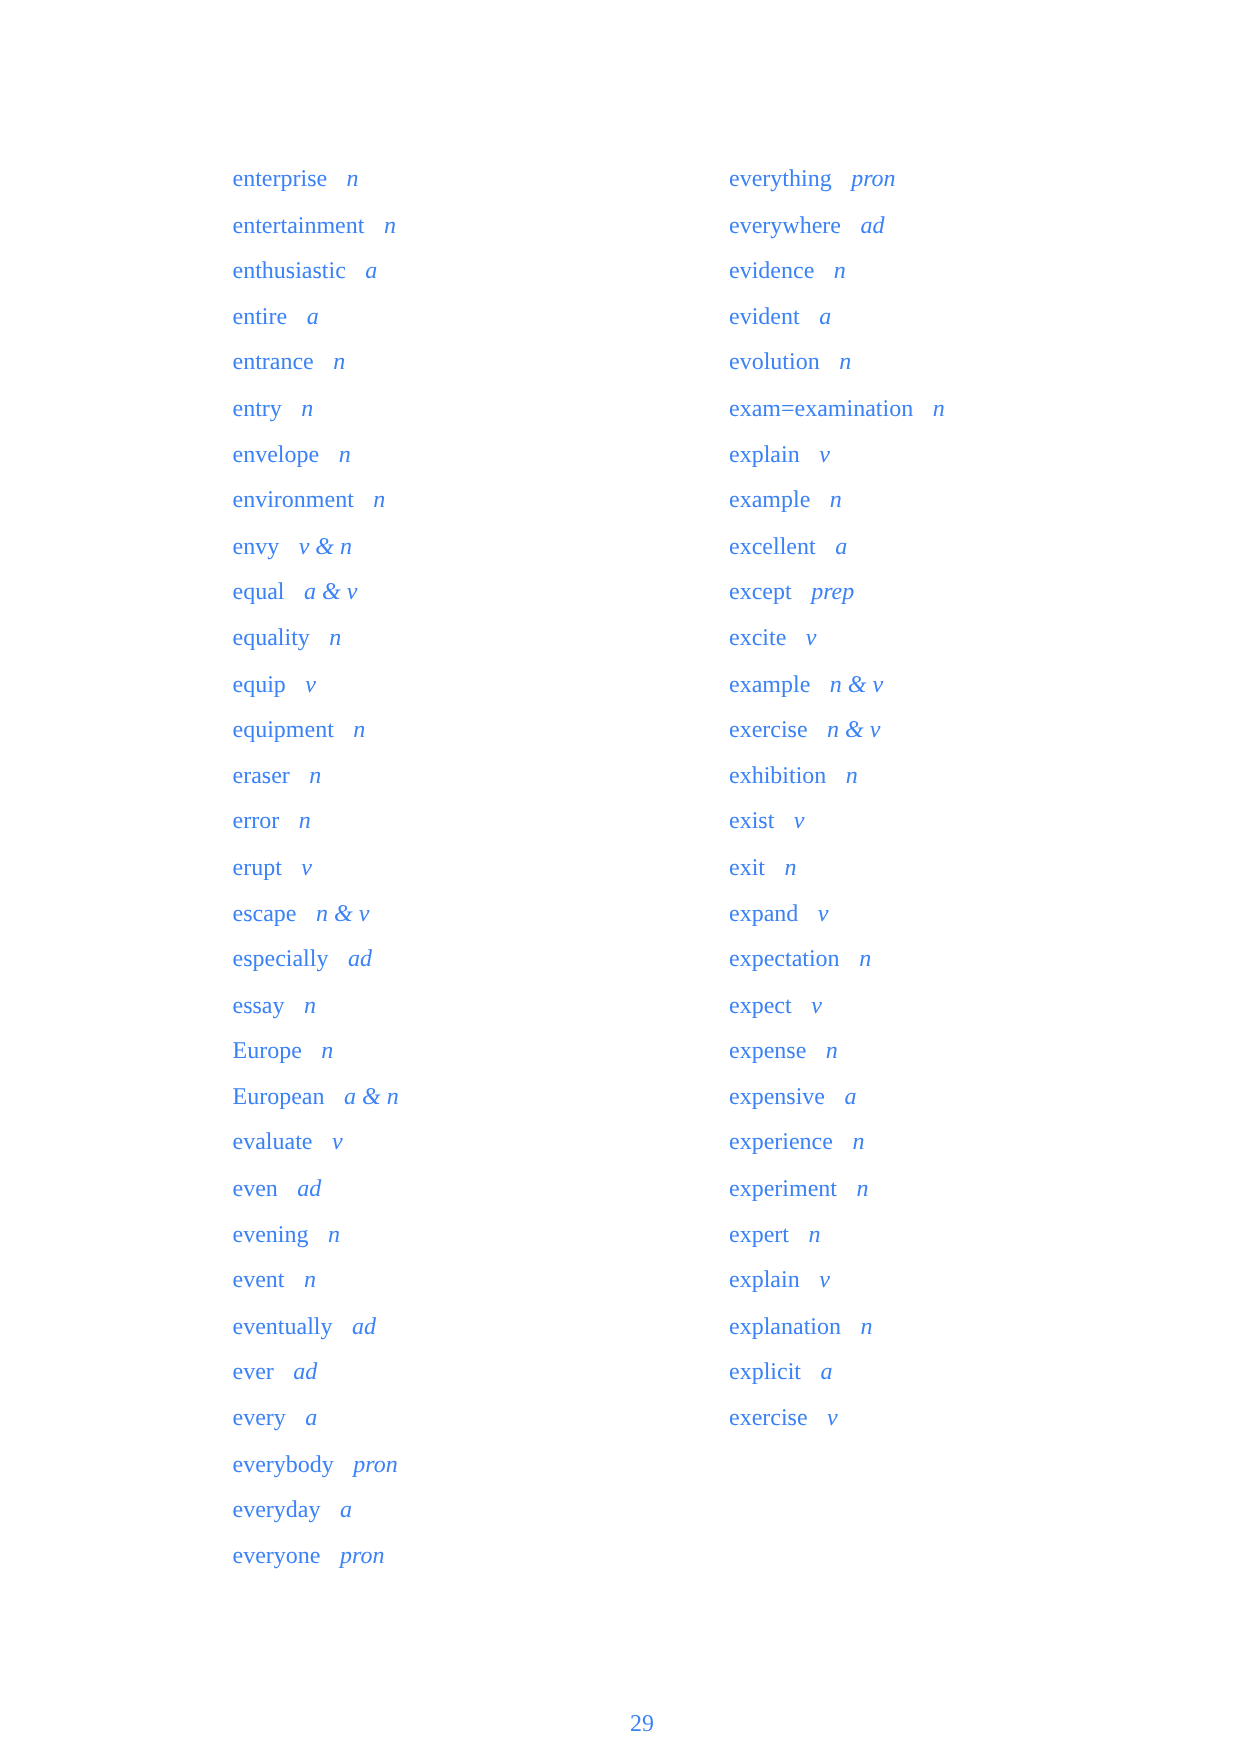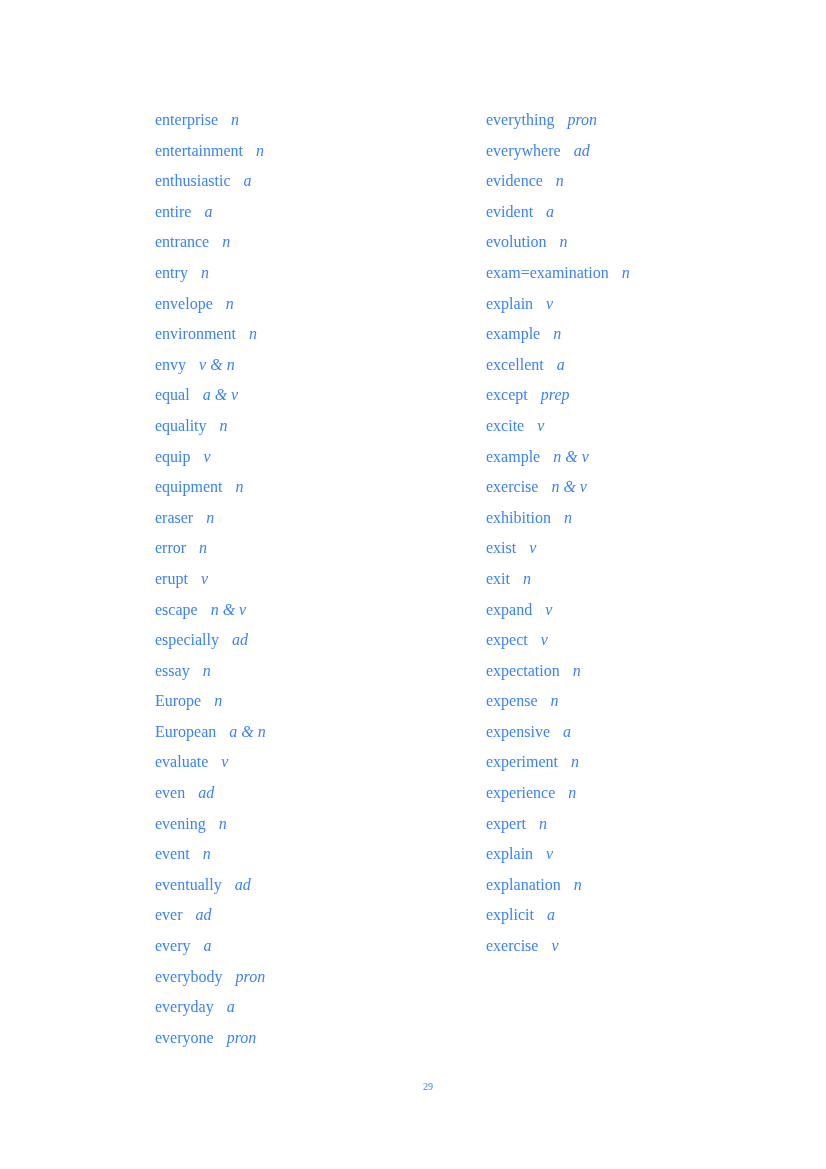--- a/index.html
+++ b/index.html
@@ -36,24 +36,24 @@
   }
   .word {
     font-style: normal;
   }
   .pos {
     font-style: italic;
     margin-left: 13px;
   }
   .page-number {
     position: absolute;
-    top: 1082px;
+    top: 1142px;
     left: 428px;
     transform: translateX(-50%);
-    font-size: 10px;
+    font-size: 16px;
     line-height: 1;
   }
 </style>
 </head>
 <body>
 
 <div class="page">
   <div class="columns">
     <div class="column column-left">
         <div class="entry"><span class="word">enterprise</span><span class="pos">n</span></div>
@@ -99,26 +99,26 @@
         <div class="entry"><span class="word">example</span><span class="pos">n</span></div>
         <div class="entry"><span class="word">excellent</span><span class="pos">a</span></div>
         <div class="entry"><span class="word">except</span><span class="pos">prep</span></div>
         <div class="entry"><span class="word">excite</span><span class="pos">v</span></div>
         <div class="entry"><span class="word">example</span><span class="pos">n &amp; v</span></div>
         <div class="entry"><span class="word">exercise</span><span class="pos">n &amp; v</span></div>
         <div class="entry"><span class="word">exhibition</span><span class="pos">n</span></div>
         <div class="entry"><span class="word">exist</span><span class="pos">v</span></div>
         <div class="entry"><span class="word">exit</span><span class="pos">n</span></div>
         <div class="entry"><span class="word">expand</span><span class="pos">v</span></div>
+        <div class="entry"><span class="word">expectation</span><span class="pos">n</span></div>
         <div class="entry"><span class="word">expect</span><span class="pos">v</span></div>
-        <div class="entry"><span class="word">expectation</span><span class="pos">n</span></div>
         <div class="entry"><span class="word">expense</span><span class="pos">n</span></div>
         <div class="entry"><span class="word">expensive</span><span class="pos">a</span></div>
+        <div class="entry"><span class="word">experience</span><span class="pos">n</span></div>
         <div class="entry"><span class="word">experiment</span><span class="pos">n</span></div>
-        <div class="entry"><span class="word">experience</span><span class="pos">n</span></div>
         <div class="entry"><span class="word">expert</span><span class="pos">n</span></div>
         <div class="entry"><span class="word">explain</span><span class="pos">v</span></div>
         <div class="entry"><span class="word">explanation</span><span class="pos">n</span></div>
         <div class="entry"><span class="word">explicit</span><span class="pos">a</span></div>
         <div class="entry"><span class="word">exercise</span><span class="pos">v</span></div>
       </div>
   </div>
   <div class="page-number">29</div>
 </div>
 

